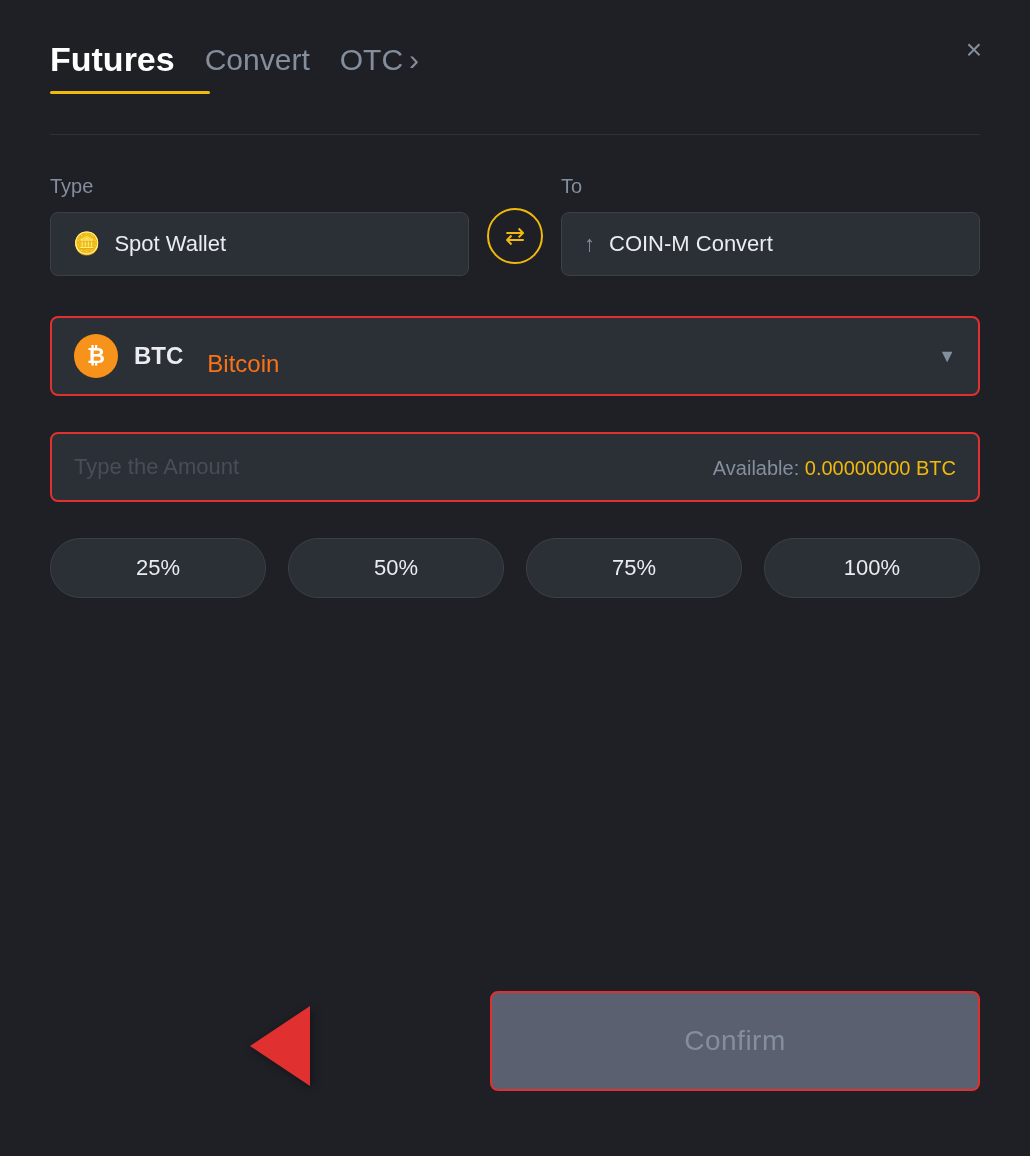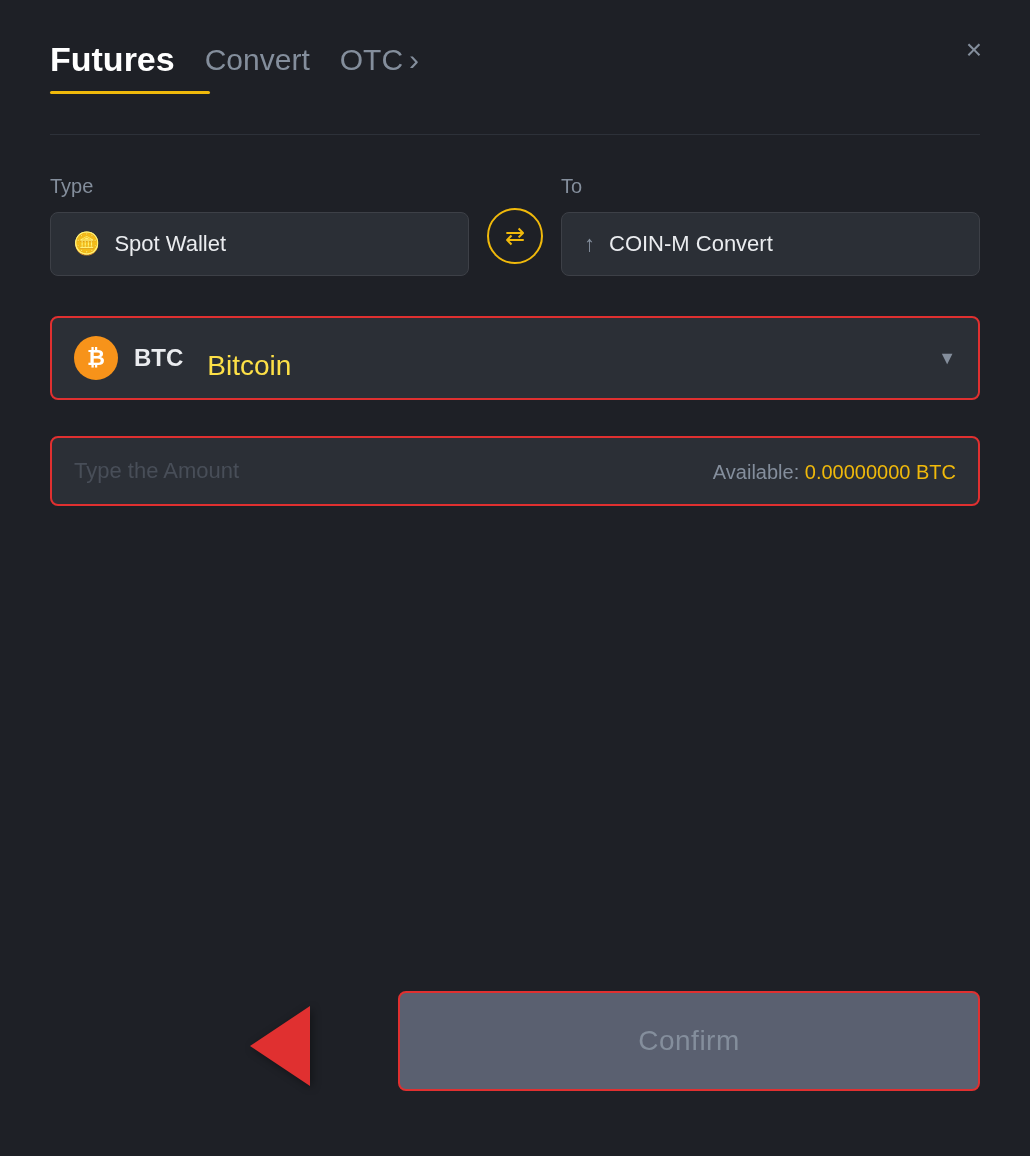--- a/index.html
+++ b/index.html
@@ -185,23 +185,23 @@
       flex-shrink: 0;
     }
 
     .coin-name {
       font-size: 24px;
       font-weight: 700;
       color: #eaecef;
     }
 
     .coin-full-name {
-      font-size: 28px;
+      font-size: 24px;
       font-weight: 400;
-      color: #fde047;
+      color: #f97316;
       margin-left: 8px;
       margin-top: 16px;
     }
 
     .chevron-down {
       margin-left: auto;
       color: #848e9c;
       font-size: 18px;
     }
 
@@ -284,21 +284,21 @@
       border-top: 40px solid transparent;
       border-bottom: 40px solid transparent;
       border-right: 60px solid #e03030;
       filter: drop-shadow(2px 2px 4px rgba(0,0,0,0.4));
     }
 
     .confirm-btn {
       background: #5a6070;
       border: 2.5px solid #e03030;
       border-radius: 8px;
-      width: 582px;
+      width: 490px;
       height: 100px;
       color: #848e9c;
       font-size: 28px;
       cursor: pointer;
       letter-spacing: 0.5px;
     }
   </style>
 </head>
 <body>
 
@@ -354,20 +354,26 @@
   <div class="amount-section">
     <div class="amount-box">
       <span class="amount-input-placeholder">Type the Amount</span>
       <span class="available-text">
         <span>Available:</span>
         <span class="available-amount">0.00000000 BTC</span>
       </span>
     </div>
   </div>
 
+  <div class="pct-row">
+    <button class="pct-btn">25%</button>
+    <button class="pct-btn">50%</button>
+    <button class="pct-btn">75%</button>
+    <button class="pct-btn">100%</button>
+  </div>
 
   <div class="bottom-area">
     <div class="arrow-wrapper">
       <div class="red-arrow"></div>
     </div>
     <button class="confirm-btn">Confirm</button>
   </div>
 
 </div>
 

